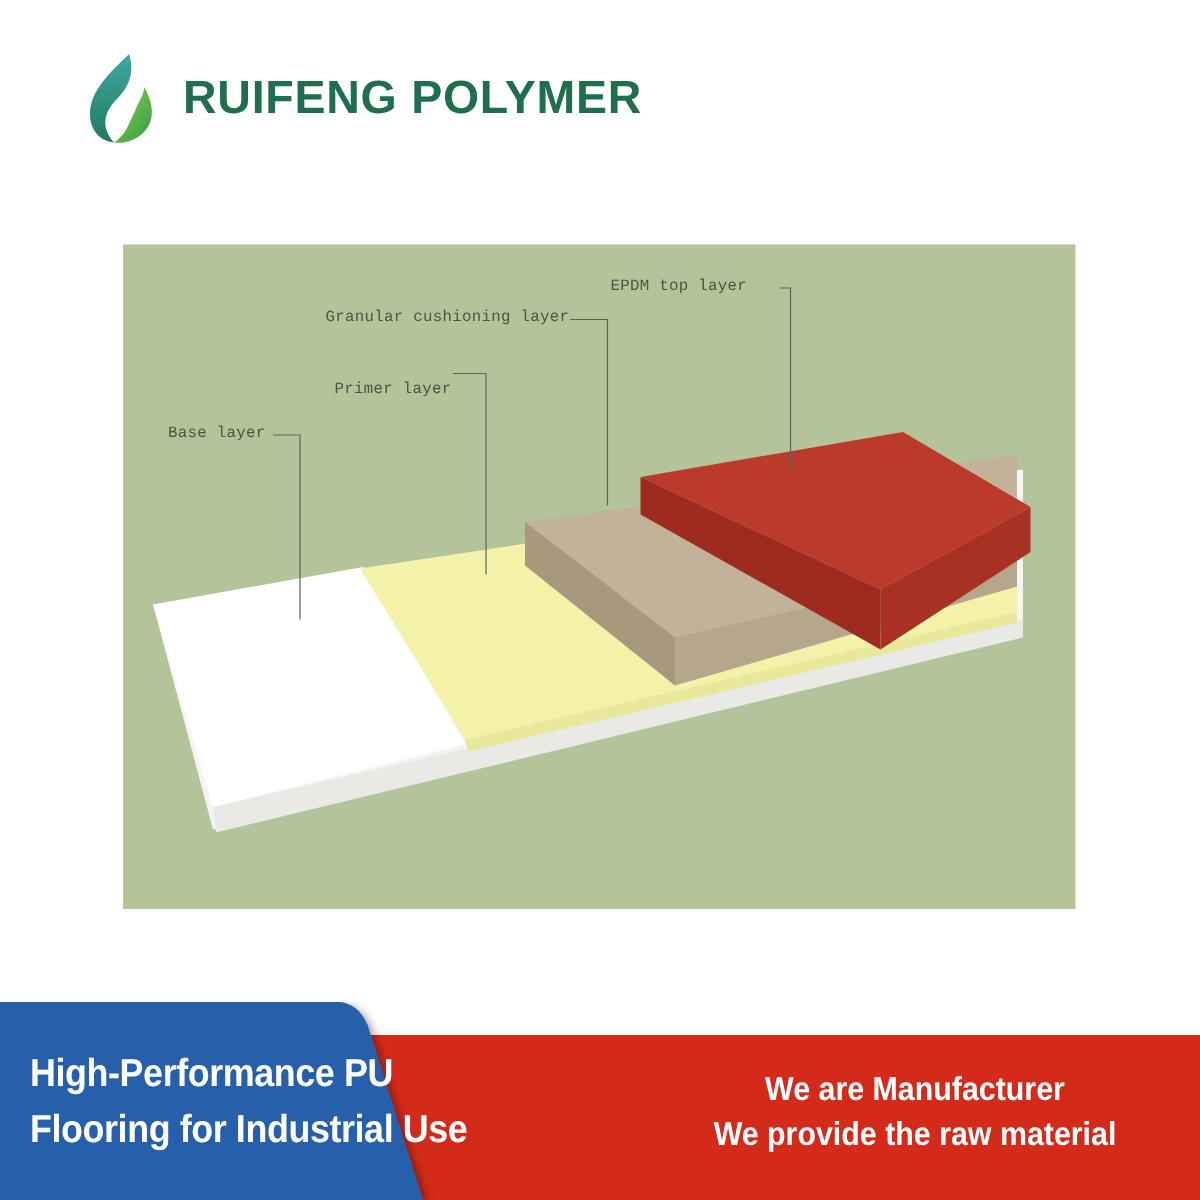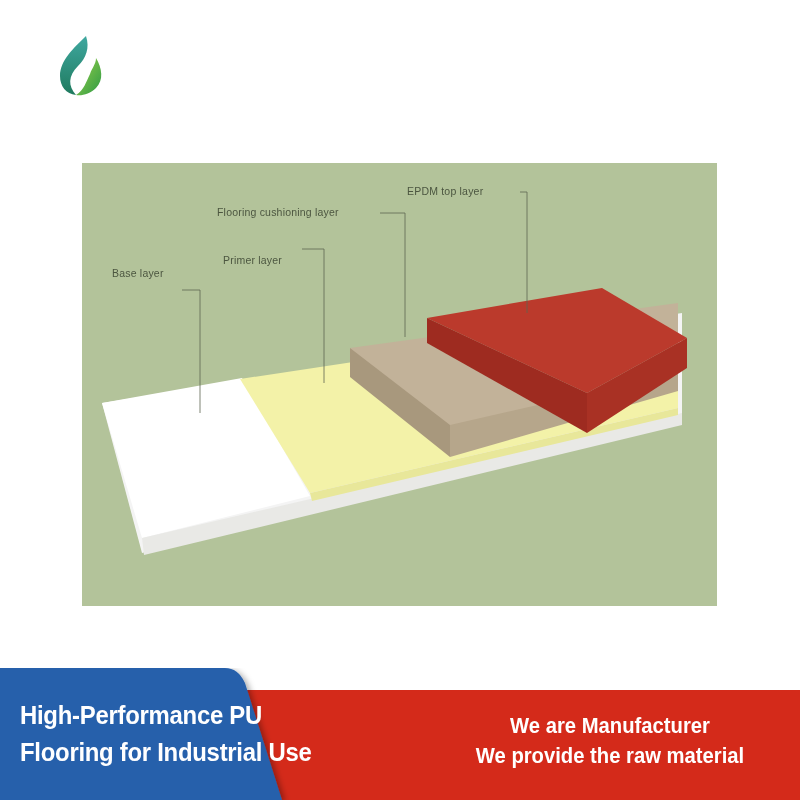--- a/index.html
+++ b/index.html
@@ -2,21 +2,21 @@
 <html><head>
 <meta charset="utf-8">
 <style>
   html, body { margin:0; padding:0; }
   body { width:800px; height:800px; background:#ffffff; position:relative; overflow:hidden; font-family:"Liberation Sans", sans-serif; }
   .logo { position:absolute; left:56px; top:34px; display:flex; align-items:center; }
   .logo-mark { width:52px; height:62px; }
   .brand { margin-left:14px; font-family:"Liberation Sans", sans-serif; font-weight:bold; font-size:31px; color:#1f6e4e; letter-spacing:0.5px; }
   .diagram { position:absolute; left:82px; top:163px; width:635px; height:443px; background:#b3c39a; overflow:hidden; }
   .diagram svg { position:absolute; left:0; top:0; }
-  .label { position:absolute; font-family:Liberation Sans, sans-serif; font-size:10.5px; color:#4c5640; white-space:nowrap; letter-spacing:0.2px; }
+  .label { position:absolute; font-family:Liberation Mono, monospace; font-size:10.5px; color:#4c5640; white-space:nowrap; letter-spacing:0.2px; }
   .banner { position:absolute; left:0; top:668px; width:800px; height:132px; }
   .banner svg { position:absolute; left:0; top:0; }
   .blue-text { position:absolute; left:20px; top:697px; color:#ffffff; font-weight:bold; font-size:26px; line-height:37px; font-family:"Liberation Sans", sans-serif; letter-spacing:-0.3px; transform:scaleX(0.92); transform-origin:left; }
   .red-text { position:absolute; left:430px; top:711px; width:360px; text-align:center; color:#ffffff; font-weight:bold; font-size:22px; line-height:30px; font-family:"Liberation Sans", sans-serif; transform:scaleX(0.92); transform-origin:center; }
 </style>
 </head>
 <body>
 
 <div class="logo">
   <svg class="logo-mark" viewBox="0 0 52 62">
@@ -26,20 +26,21 @@
         <stop offset="1" stop-color="#1f7a5e"></stop>
       </linearGradient>
       <linearGradient id="g2" x1="0" y1="0" x2="1" y2="1">
         <stop offset="0" stop-color="#9bd24a"></stop>
         <stop offset="1" stop-color="#2e9a45"></stop>
       </linearGradient>
     </defs>
     <path d="M30 2 C18 14 4 26 4 42 C4 52 10 60 20 61 C12 52 12 42 22 32 C30 24 34 14 30 2 Z" fill="url(#g1)"></path>
     <path d="M40 24 C46 34 48 46 40 54 C34 60 26 62 20 61 C28 56 30 48 34 40 C36 34 40 30 40 24 Z" fill="url(#g2)"></path>
   </svg>
+  <div class="brand">RUIFENG POLYMER</div>
 </div>
 
 <div class="diagram">
   <svg width="635" height="443" viewBox="0 0 635 443">
 
     <polygon points="20,240 600,150 600,260 60,390" fill="#f4f4f4"></polygon>
     <polygon points="20,240 160,215 228,333 60,375" fill="#ffffff"></polygon>
     <polygon points="60,375 600,250 600,262 62,392" fill="#e9e9e6"></polygon>
 
     <polygon points="158,216 596,150 596,245 228,330" fill="#f3f2a8"></polygon>
@@ -53,23 +54,23 @@
     <polygon points="345,155 505,230 505,270 345,180" fill="#9e2b20"></polygon>
     <polygon points="505,230 605,175 605,205 505,270" fill="#a93124"></polygon>
 
     <g stroke="#5d6650" stroke-width="0.8" fill="none">
       <polyline points="100,127 118,127 118,250"></polyline>
       <polyline points="220,86 242,86 242,220"></polyline>
       <polyline points="298,50 323,50 323,174"></polyline>
       <polyline points="438,29 445,29 445,150"></polyline>
     </g>
   </svg>
-  <div class="label" style="left:30px; top:104px;">Base layer</div>
+  <div class="label" style="left:30px; top:120px;">Base layer</div>
   <div class="label" style="left:141px; top:91px;">Primer layer</div>
-  <div class="label" style="left:135px; top:43px;">Flooring cushioning layer</div>
+  <div class="label" style="left:135px; top:43px;">Granular cushioning layer</div>
   <div class="label" style="left:325px; top:22px;">EPDM top layer</div>
 </div>
 
 <div class="banner">
   <svg width="800" height="132" viewBox="0 0 800 132">
     <defs>
       <filter id="sh" x="-10%" y="-10%" width="120%" height="130%">
         <feDropShadow dx="3" dy="2" stdDeviation="3" flood-color="#000" flood-opacity="0.35"></feDropShadow>
       </filter>
     </defs>

